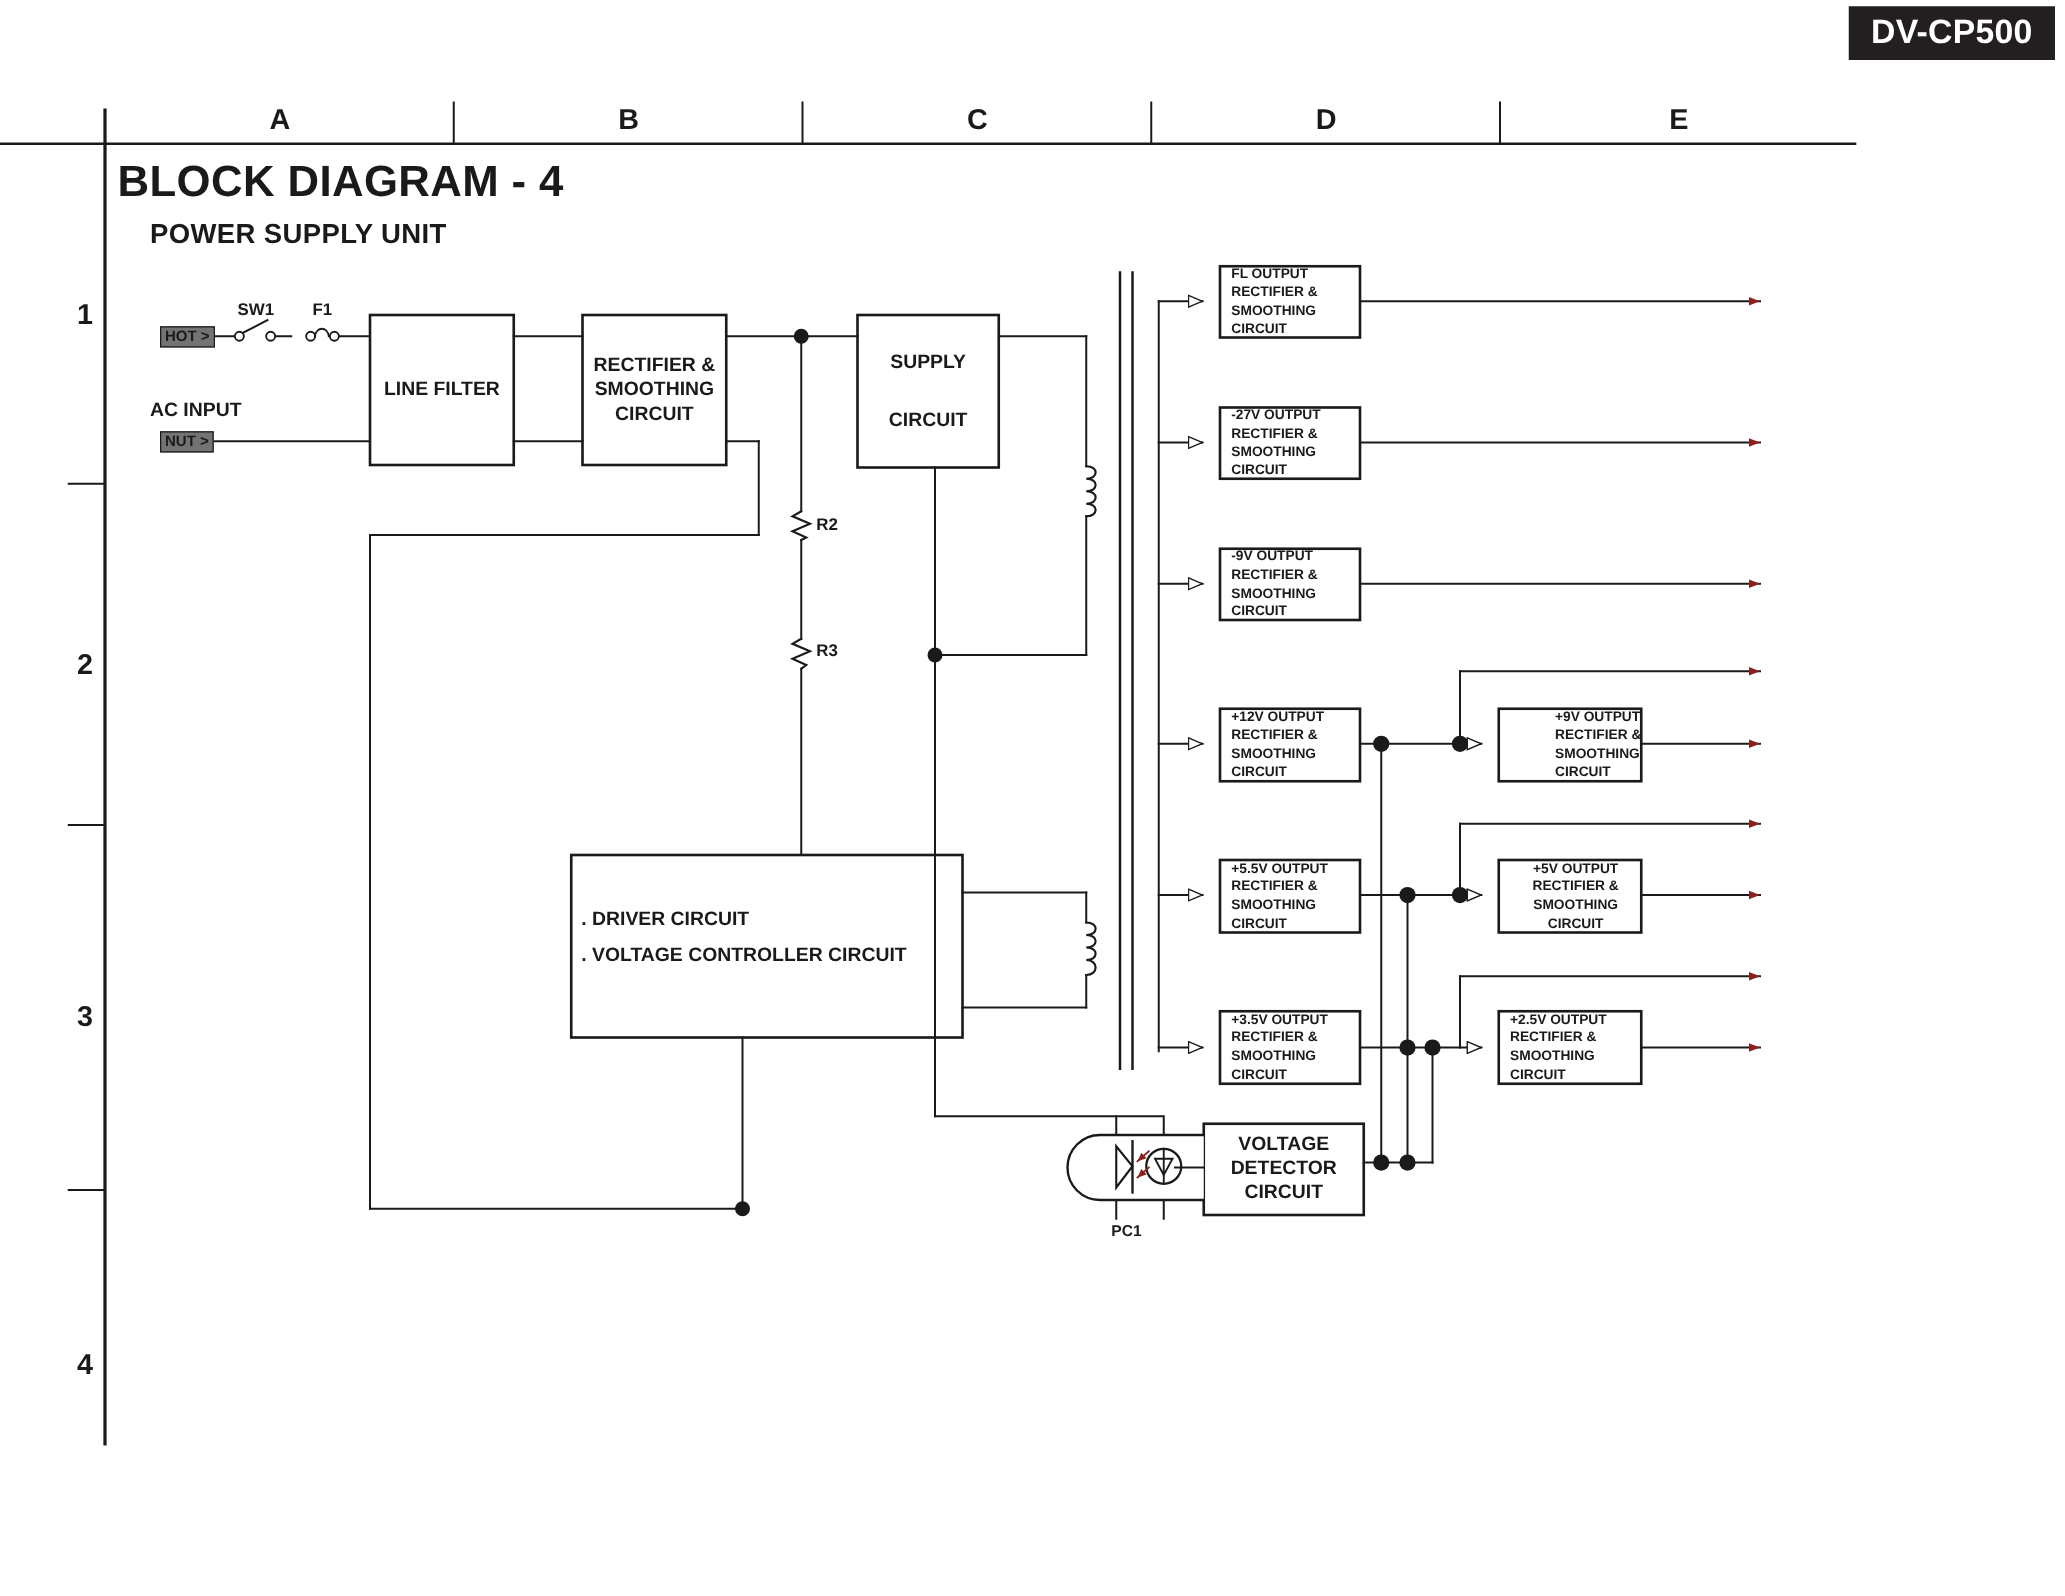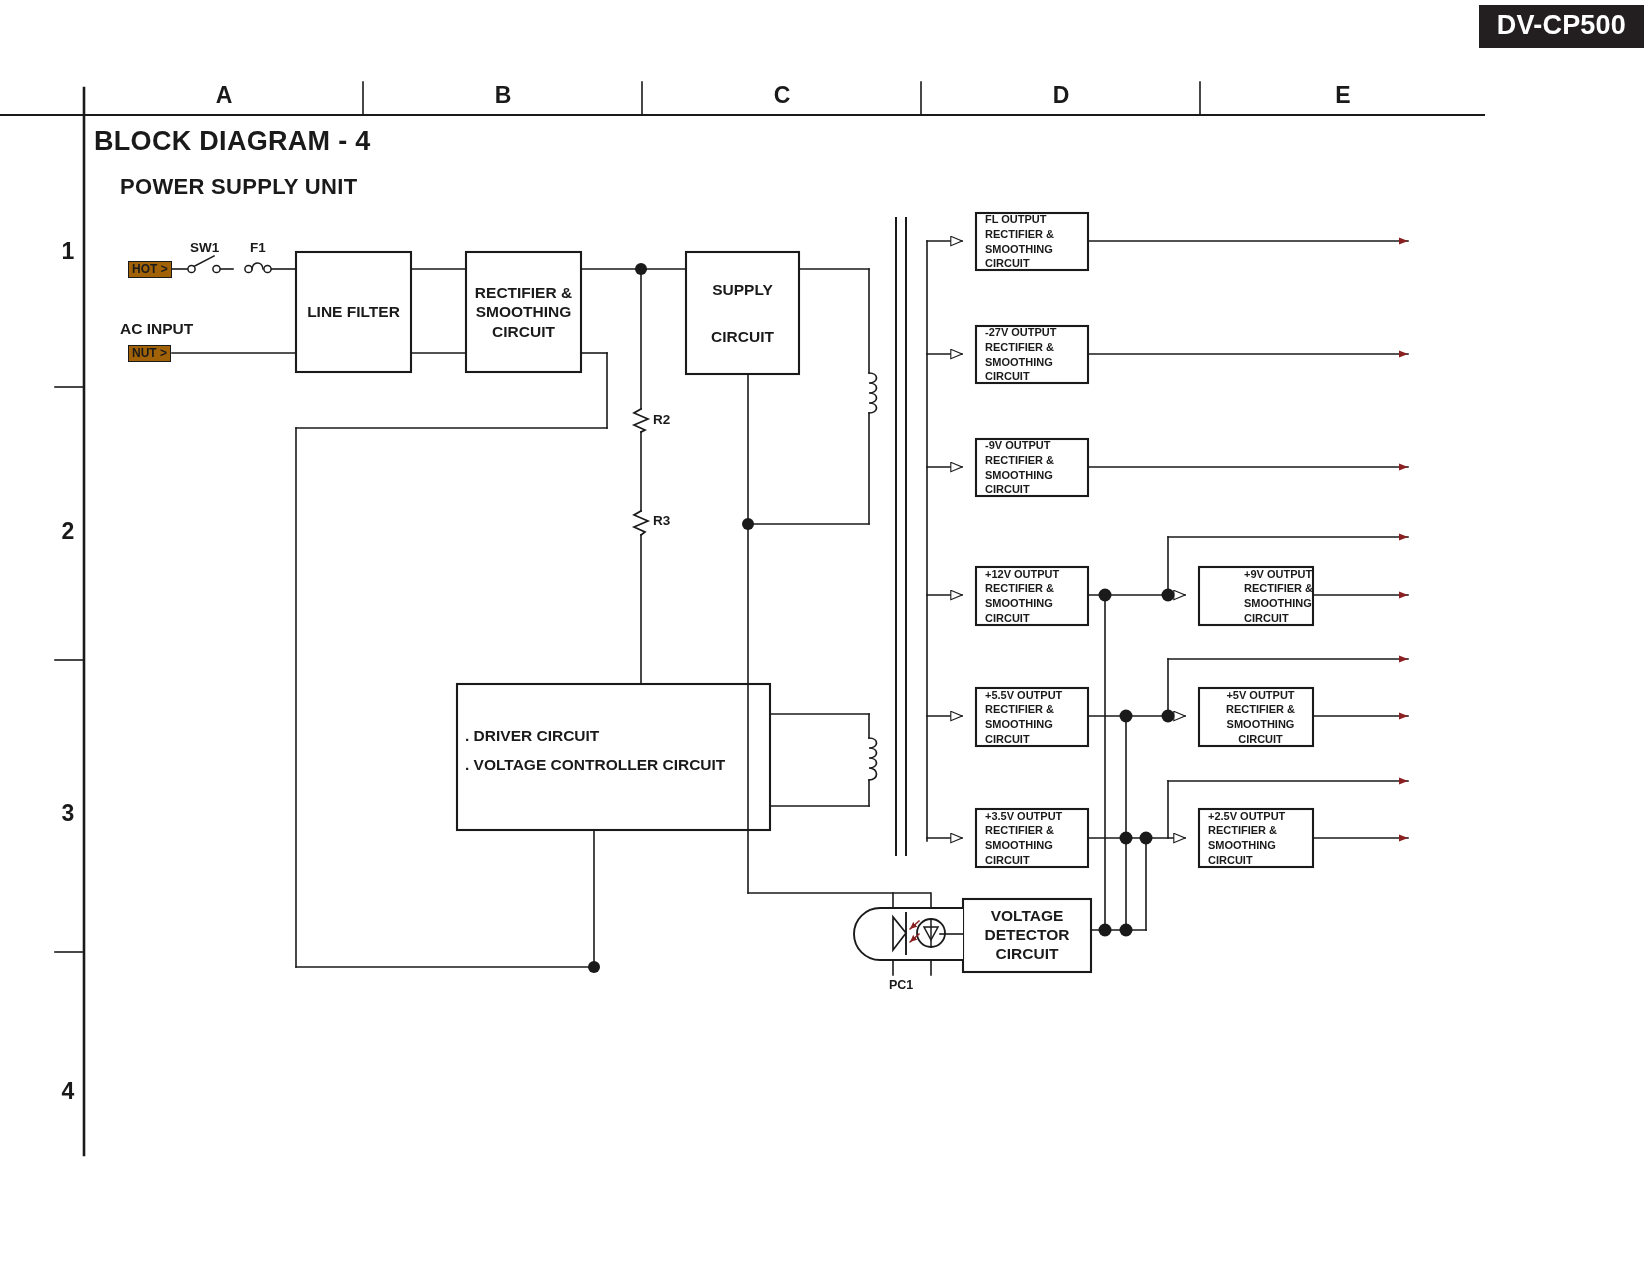--- a/index.html
+++ b/index.html
@@ -17,21 +17,21 @@
     position:absolute;right:8px;top:5px;
     background:#231f20;color:#ffffff;
     font-size:27px;font-weight:bold;letter-spacing:.2px;
     padding:7px 18px 9px 18px;
     line-height:1;
   }
 
   
   #page-title{
     position:absolute;left:94px;top:126px;
-    font-size:27px;font-weight:bold;letter-spacing:.3px;
+    font-size:35px;font-weight:bold;letter-spacing:.3px;
   }
   #page-subtitle{
     position:absolute;left:120px;top:174px;
     font-size:22px;font-weight:bold;letter-spacing:.3px;
   }
 
   
   .col-letter{
     position:absolute;top:82px;width:60px;text-align:center;
     font-size:23px;font-weight:bold;
@@ -59,21 +59,21 @@
     text-align:left;
   }
   .driver-box div{white-space:nowrap;}
 
   
   .lbl{position:absolute;font-size:13.5px;font-weight:bold;}
   .lbl-sm{position:absolute;font-size:12.5px;font-weight:bold;}
   .term{
     position:absolute;border:1.6px solid #1a1a1a;
     font-size:12px;font-weight:bold;
-    padding:1px 3px 2px 3px;line-height:1;background:#a16207;
+    padding:1px 3px 2px 3px;line-height:1;background:#737373;
   }
   .ac-input{position:absolute;font-size:15.5px;font-weight:bold;}
 </style>
 </head>
 <body>
 
 <div id="sheet">
 
   <svg viewBox="0 0 1652 1277">
     <defs>

